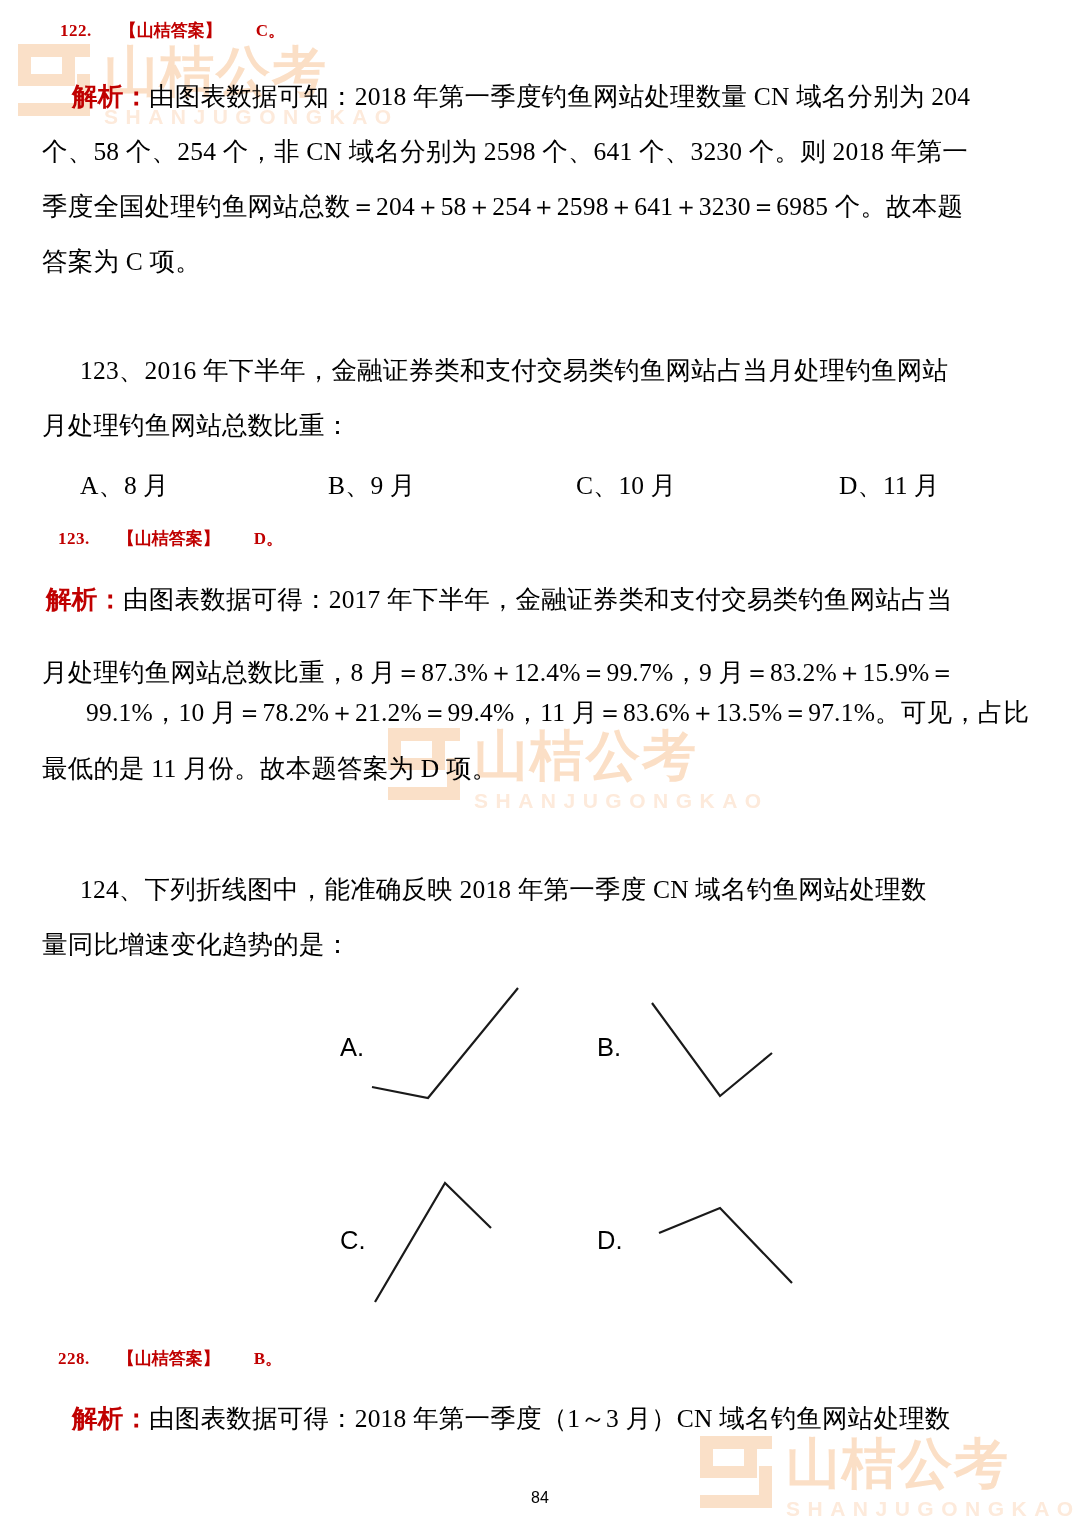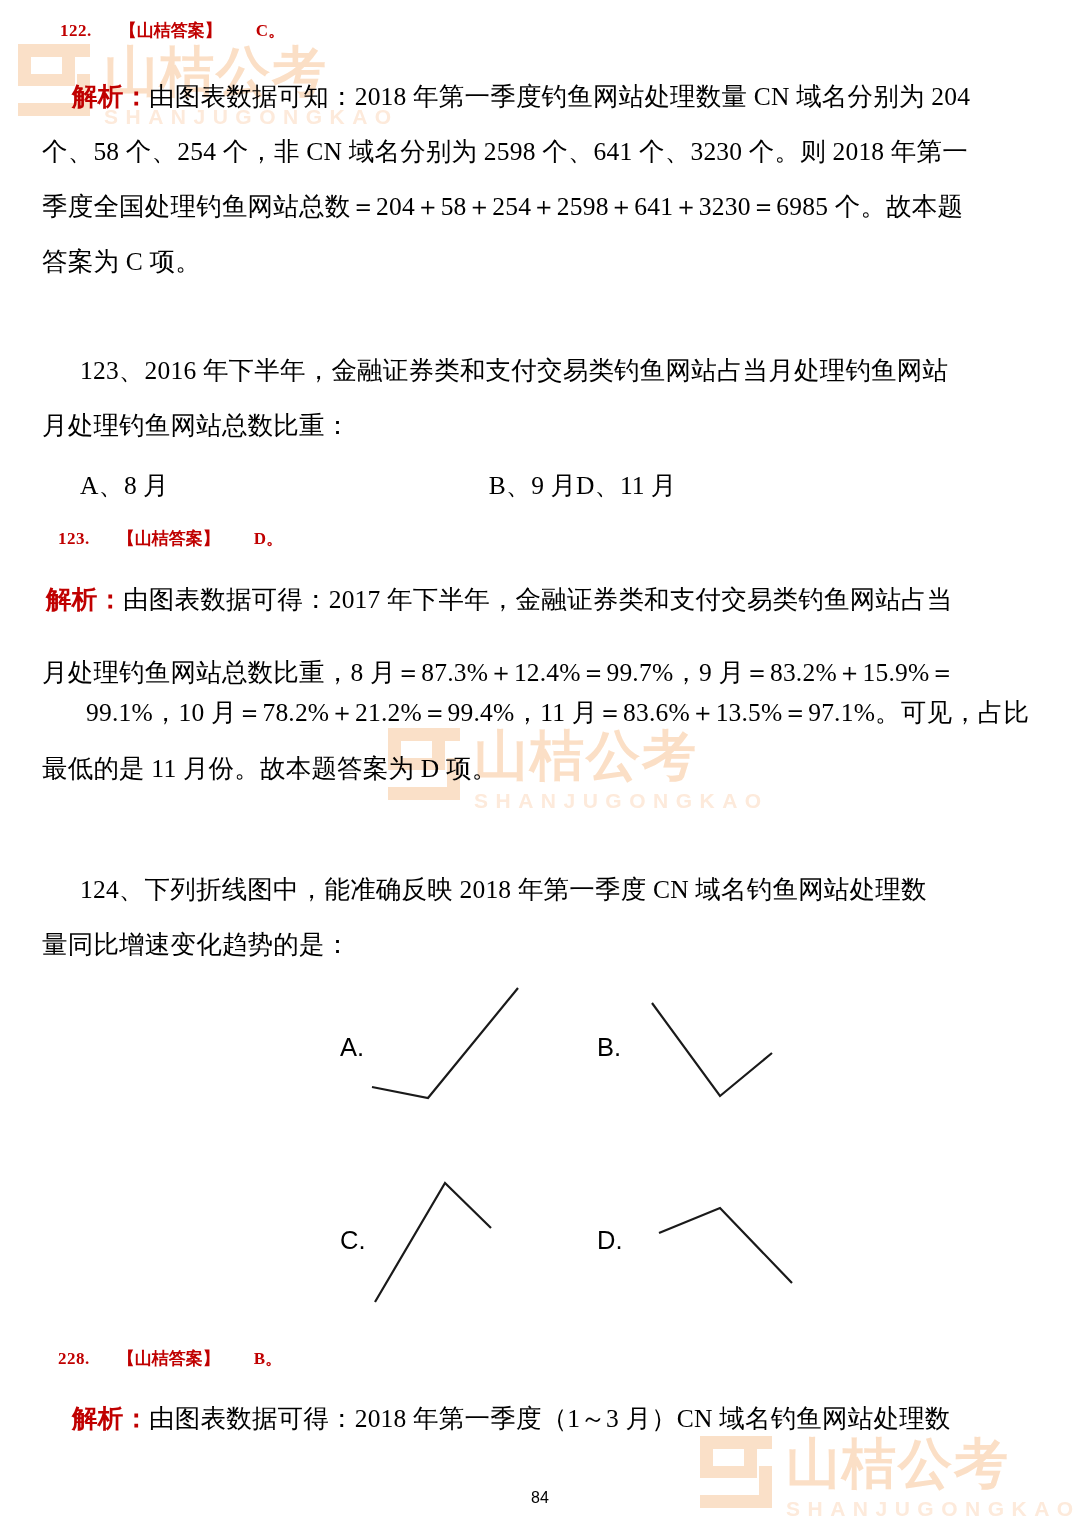--- a/index.html
+++ b/index.html
@@ -191,21 +191,22 @@
     </div>
     <div class="line" style="left:42px; top:139px;">个、58 个、254 个，非 CN 域名分别为 2598 个、641 个、3230 个。则 2018 年第一</div>
     <div class="line" style="left:42px; top:194px;">季度全国处理钓鱼网站总数＝204＋58＋254＋2598＋641＋3230＝6985 个。故本题</div>
     <div class="line" style="left:42px; top:249px;">答案为 C 项。</div>
 
     <div class="line" style="left:80px; top:358px;">123、2016 年下半年，金融证券类和支付交易类钓鱼网站占当月处理钓鱼网站</div>
     <div class="line" style="left:42px; top:413px;">月处理钓鱼网站总数比重：</div>
 
     <div class="optrow" style="left:80px; top:473px;">
       <span class="opt" style="width:248px;">A、8 月</span>
-      <span class="opt" style="width:248px;text-align:right;">B、9 月</span>
+      <span class="opt" style="width:248px;">B、9 月</span>
+      <span class="opt" style="width:263px;">C、10 月</span>
       <span class="opt">D、11 月</span>
     </div>
 
     <div class="ansline" style="left:58px; top:530px;">
       <span class="num">123.</span><span class="sp1"></span><span>【山桔答案】</span><span class="sp2"></span><span>D。</span>
     </div>
 
     <div class="line" style="left:46px; top:587px;">
       <span class="redlbl">解析：</span><span>由图表数据可得：2017 年下半年，金融证券类和支付交易类钓鱼网站占当</span>
     </div>

